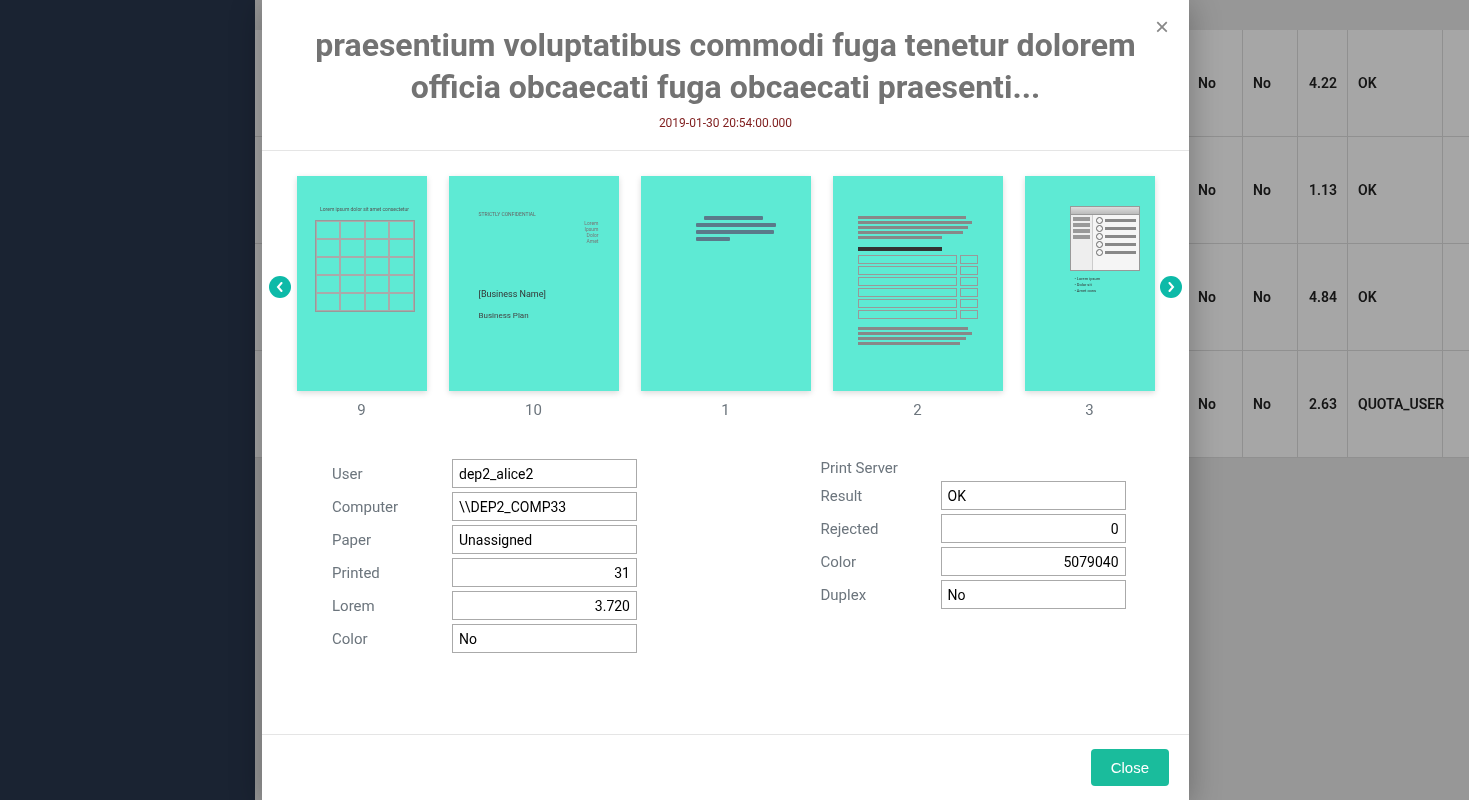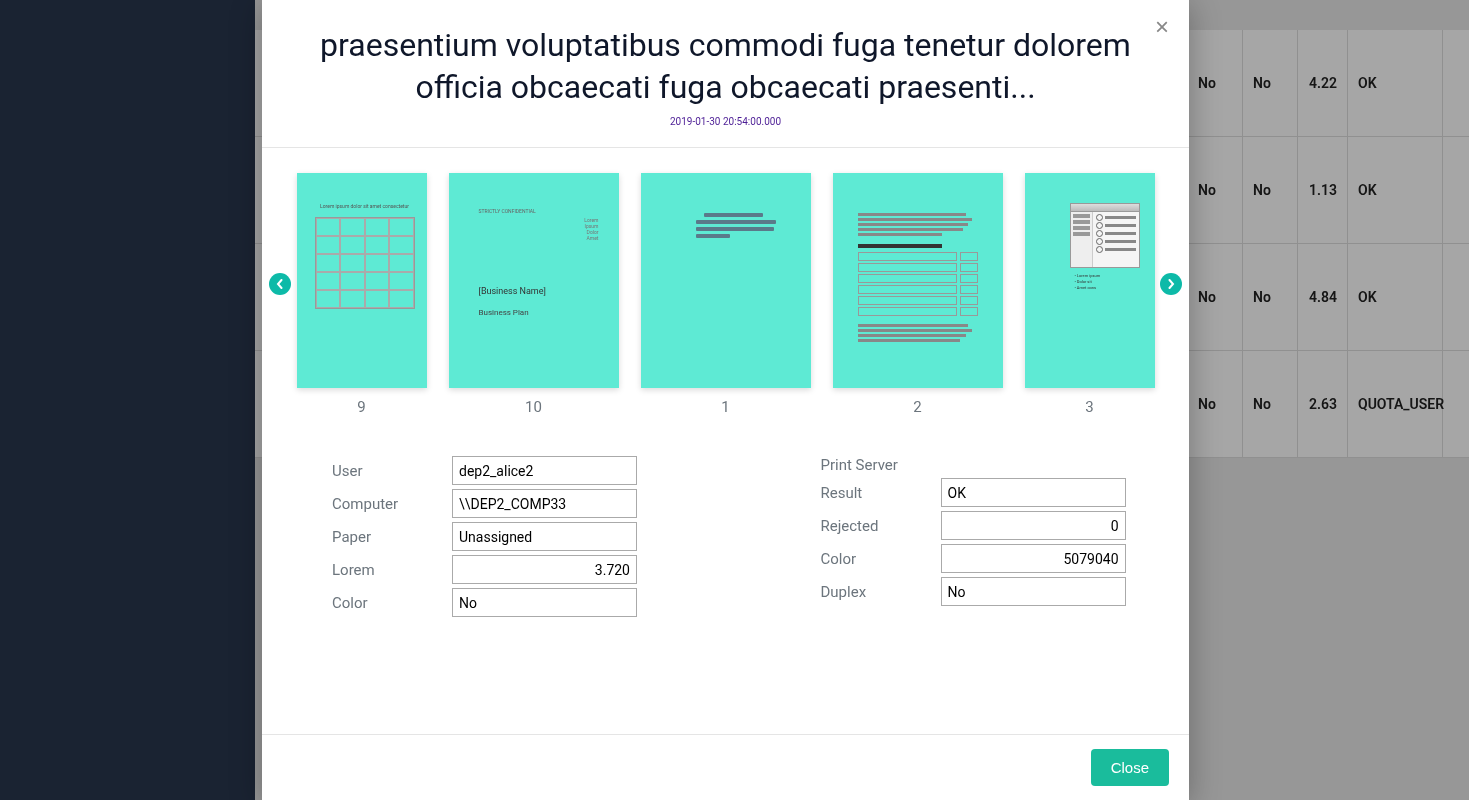--- a/index.html
+++ b/index.html
@@ -69,28 +69,28 @@
       flex-direction: column;
       box-shadow: 0 5px 30px rgba(0,0,0,0.3);
     }
     .modal-header {
       padding: 25px 30px 20px 30px;
       position: relative;
       text-align: center;
     }
     .modal-title {
       font-size: 32px;
-      font-weight: 400;
-      color: #0f172a;
+      font-weight: 700;
+      color: #737373;
       line-height: 1.3;
       padding: 0 20px;
     }
     .modal-timestamp {
-      font-size: 10px;
-      color: #4c1d95;
+      font-size: 12px;
+      color: #7f1d1d;
       margin-top: 8px;
     }
     .close-x {
       position: absolute;
       right: 20px;
       top: 15px;
       font-size: 24px;
       color: #888;
       cursor: pointer;
       background: none;
@@ -556,20 +556,24 @@
         </div>
         <div class="detail-row">
           <div class="detail-label">Computer</div>
           <input class="detail-input" readonly="" value="\\DEP2_COMP33" style="">
         </div>
         <div class="detail-row">
           <div class="detail-label">Paper</div>
           <input class="detail-input" readonly="" value="Unassigned" style="">
         </div>
         <div class="detail-row">
+          <div class="detail-label">Printed</div>
+          <input class="detail-input right" readonly="" value="31" style="">
+        </div>
+        <div class="detail-row">
           <div class="detail-label">Lorem</div>
           <input class="detail-input right" readonly="" value="3.720" style="">
         </div>
         <div class="detail-row">
           <div class="detail-label">Color</div>
           <input class="detail-input" readonly="" value="No" style="">
         </div>
       </div>
 
       <div class="details-col">

